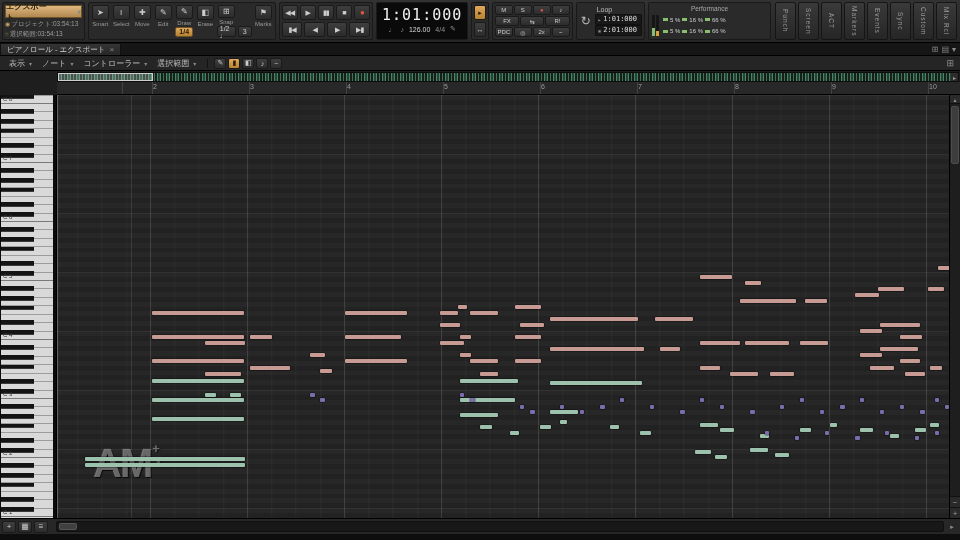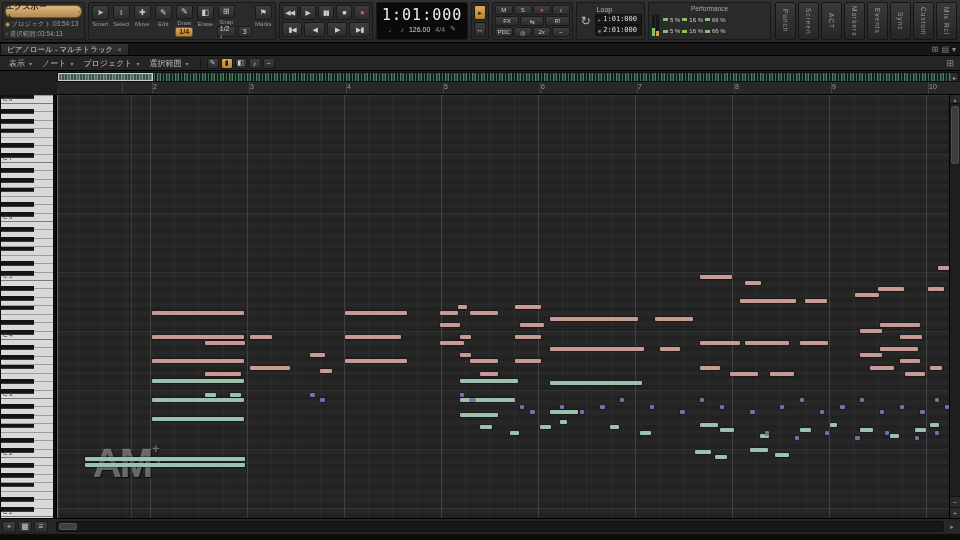--- a/index.html
+++ b/index.html
@@ -10,21 +10,21 @@
   
   .control-bar { height:43px; flex:0 0 43px; background:linear-gradient(#323232,#262626);
     border-bottom:1px solid #000; display:flex; align-items:stretch; gap:3px; padding:2px 2px; }
   .module { background:#2a2a2a; border:1px solid #191919; border-radius:2px; padding:2px; display:flex; }
   .btn { background:linear-gradient(#3e3e3e,#2c2c2c); border:1px solid #1a1a1a; border-radius:2px;
     color:#ccc; display:flex; align-items:center; justify-content:center; cursor:default; }
   .caret { font-size:6px; color:#888; margin-left:2px; }
 
   .export-module { flex-direction:column; width:86px; gap:1px; }
   .export-btn { height:13px; background:linear-gradient(#dfb77f,#b08850); border:1px solid #6d5428;
-    border-radius:6px; color:#2a2212; font-size:8px; font-weight:bold;
+    border-radius:0; color:#2a2212; font-size:8px; font-weight:bold;
     display:flex; align-items:center; justify-content:center;gap:25px; }
   .export-row { font-size:6.5px; color:#9a9a9a; line-height:9px; white-space:nowrap; overflow:hidden; }
   .export-row .radio { color:#c9a25f; font-size:6px; margin-right:1px; }
 
   .tools-module { gap:2px; align-items:stretch; }
   .tool-col { display:flex; flex-direction:column; align-items:center; width:19px; gap:1px; }
   .tool-col .icon-btn { width:17px; height:15px; font-size:8px; }
   .tool-col .tlabel { font-size:6px; color:#999; }
   .tool-val { height:11px; min-width:18px; font-size:7px; padding:0 2px; }
   .tool-val.orange { background:linear-gradient(#e0a95c,#b9822f); color:#241a06; border-color:#6d5428; font-weight:bold; }
@@ -326,42 +326,42 @@
           <span>Custom</span>
         </div>
         <div class="side-tab">
           <span>Mix Rcl</span>
         </div>
       </div>
   </div>
 
   <div class="tab-bar">
     <div class="view-tab">
-      <span>ピアノロール - マルチトラック</span>
+      <span>ピアノロール - エクスポート</span>
       <span class="close">×</span>
     </div>
     <div class="tab-bar-right" id="tabBarRight">
         <span class="ic">⊞</span>
         <span class="ic">▤</span>
         <span class="ic">▾</span>
       </div>
   </div>
 
   <div class="menu-bar">
     <span id="menuItems" style="display:flex;align-items:center;">
         <span class="menu-item">
           <span>表示</span>
           <span class="caret">▾</span>
         </span>
         <span class="menu-item">
           <span>ノート</span>
           <span class="caret">▾</span>
         </span>
         <span class="menu-item">
-          <span>プロジェクト</span>
+          <span>コントローラー</span>
           <span class="caret">▾</span>
         </span>
         <span class="menu-item">
           <span>選択範囲</span>
           <span class="caret">▾</span>
         </span>
       </span>
     <span class="menu-sep"></span>
     <span id="menuIcons" style="display:flex;gap:2px;align-items:center;">
         <span class="btn menu-ic">✎</span>

